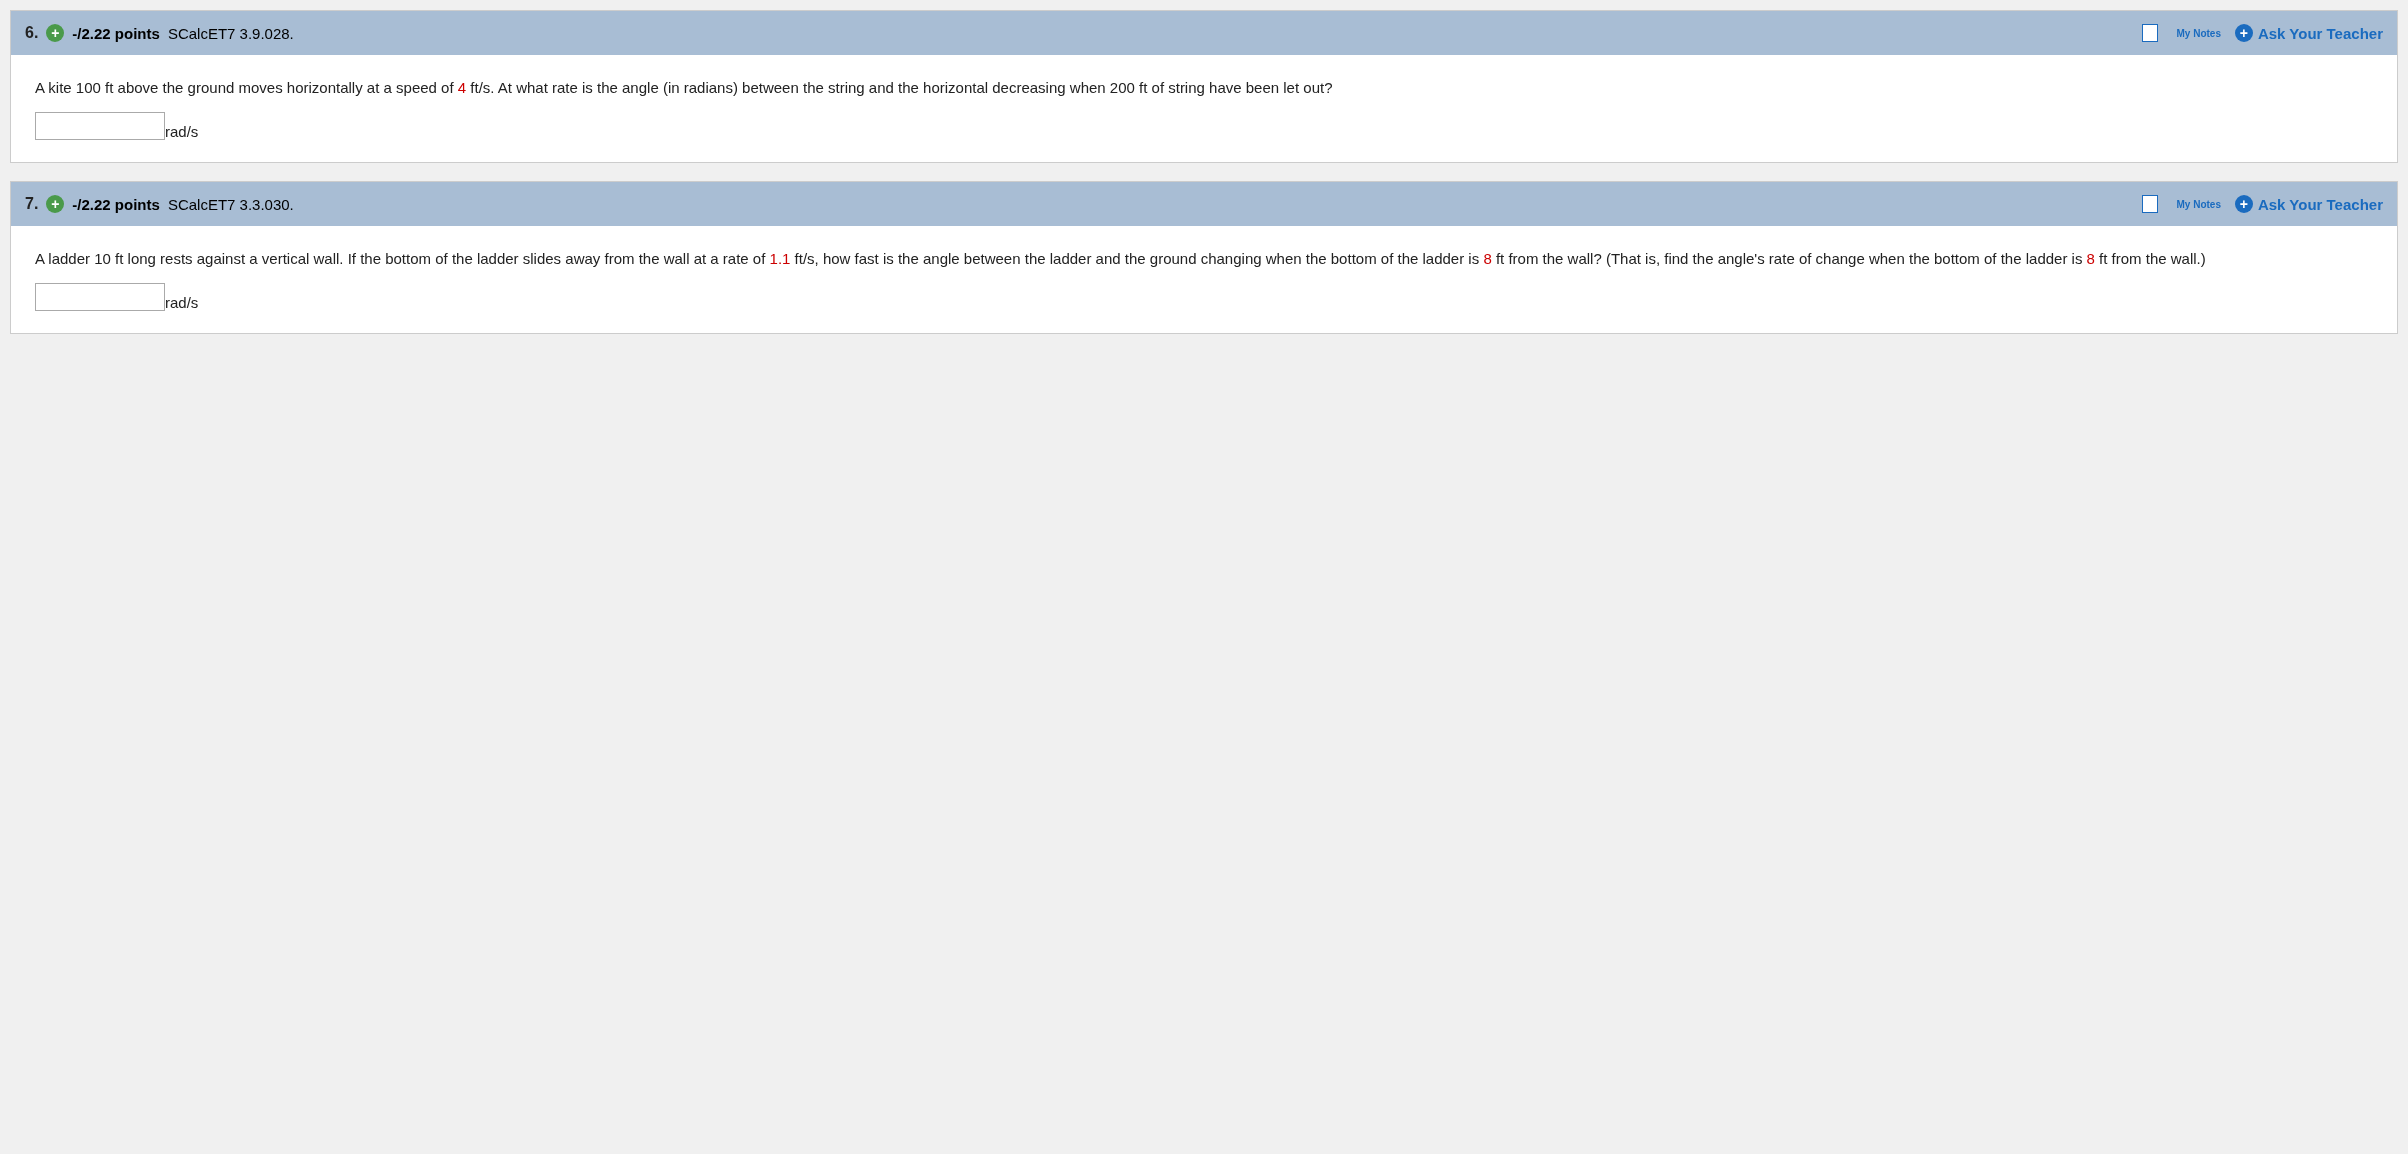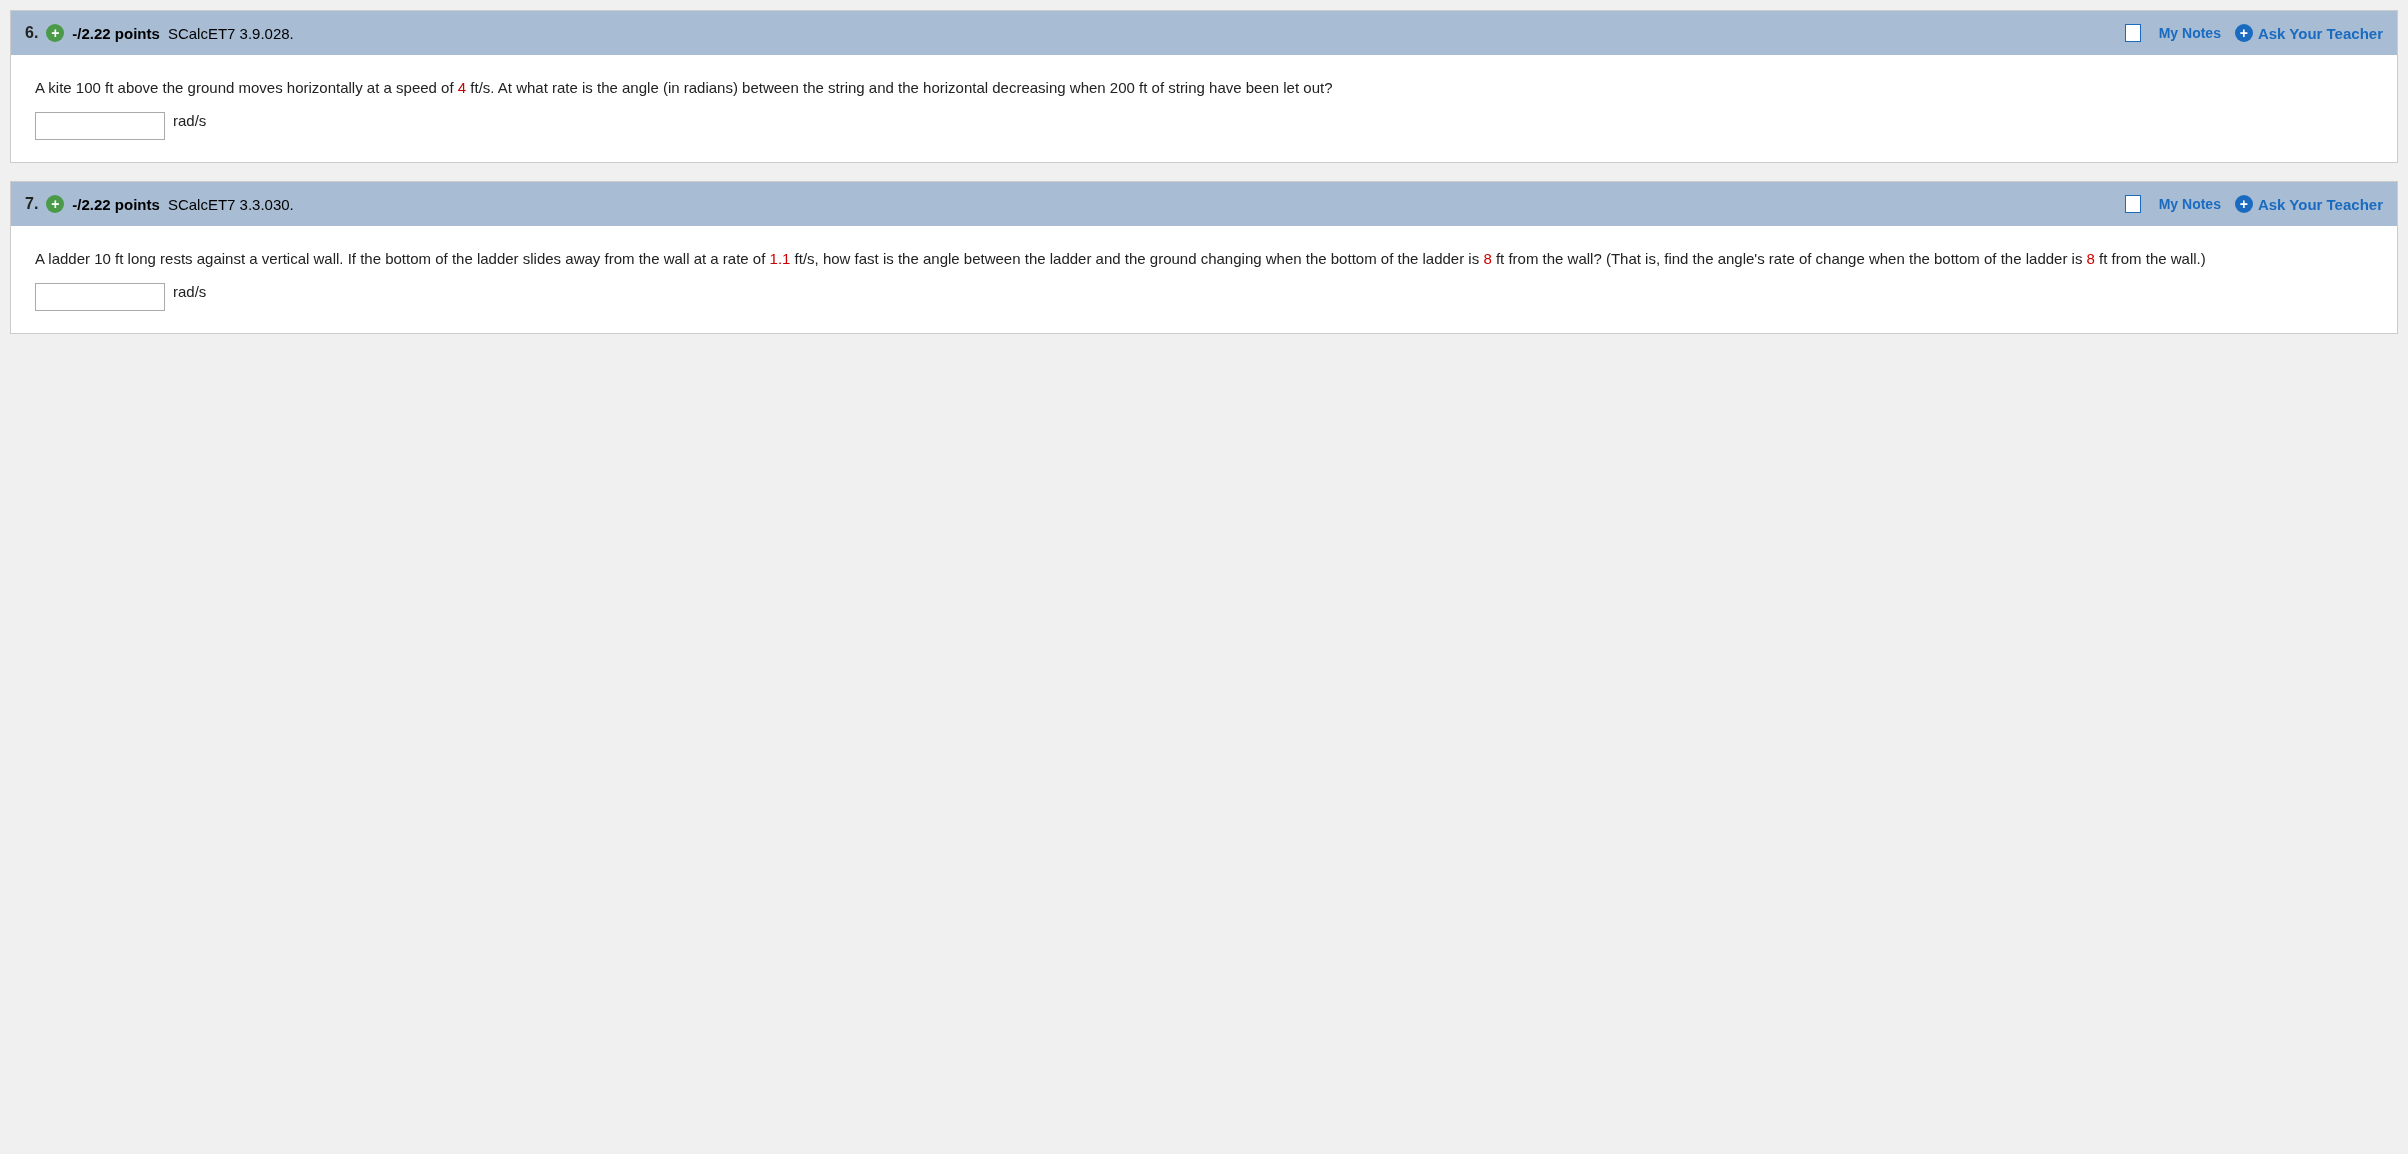--- a/index.html
+++ b/index.html
@@ -60,21 +60,21 @@
     .header-right {
       display: flex;
       align-items: center;
       gap: 14px;
     }
     .my-notes-btn {
       display: flex;
       align-items: center;
       gap: 18px;
       color: #1a6bbf;
-      font-size: 14px;
+      font-size: 10px;
       font-weight: bold;
       cursor: pointer;
       text-decoration: none;
     }
     .notes-icon {
       display: inline-block;
       width: 16px;
       height: 18px;
       border: 1.5px solid #1a6bbf;
       background: #fff;
@@ -108,22 +108,21 @@
     .question-text {
       font-size: 15px;
       line-height: 1.6;
       margin-bottom: 12px;
     }
     .highlight-red {
       color: #cc0000;
     }
     .answer-row {
       display: flex;
-      align-items: flex-start;
-      gap: 8px;
+      align-items: flex-end;
       margin-top: 9px;
     }
     .answer-input {
       width: 130px;
       height: 28px;
       border: 1px solid #aaa;
       padding: 2px 6px;
       font-size: 14px;
     }
     .unit-label {

